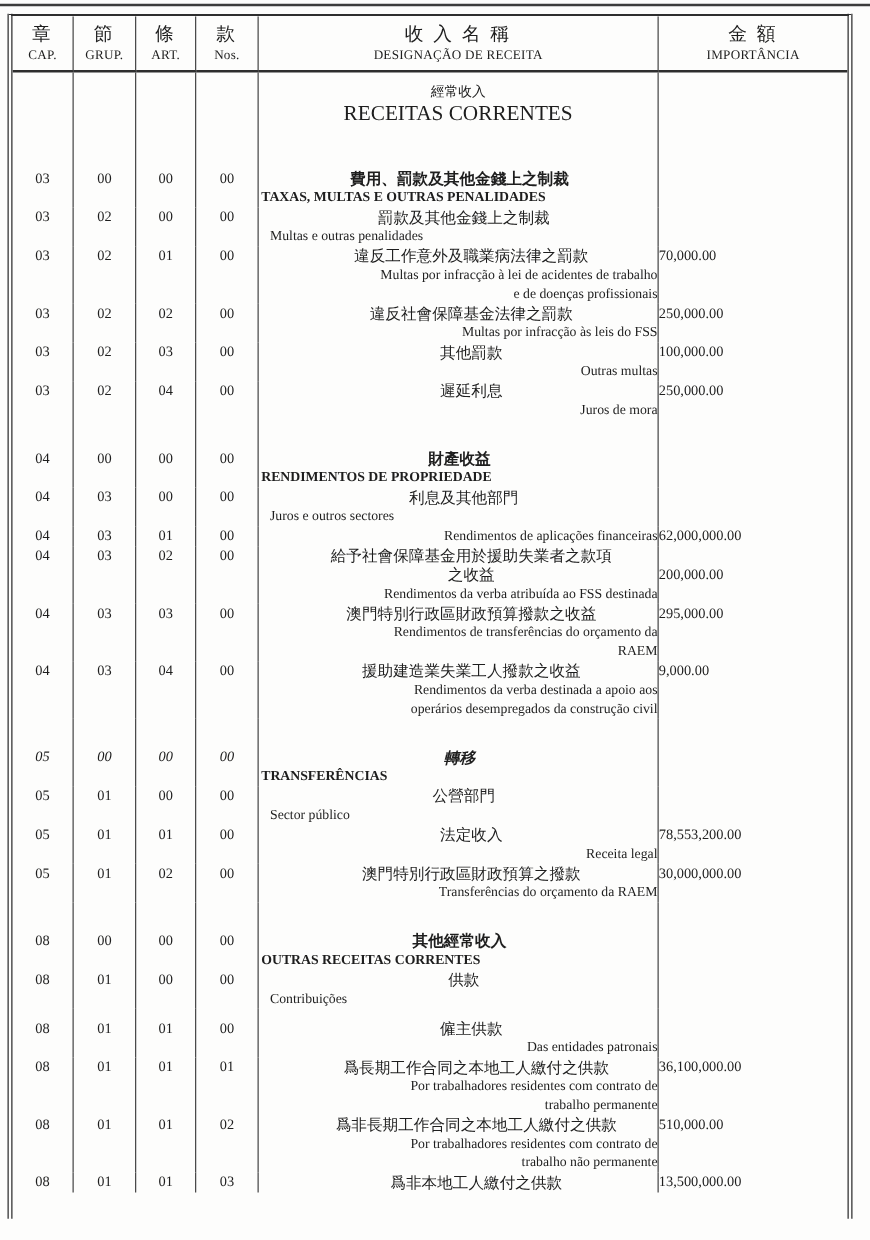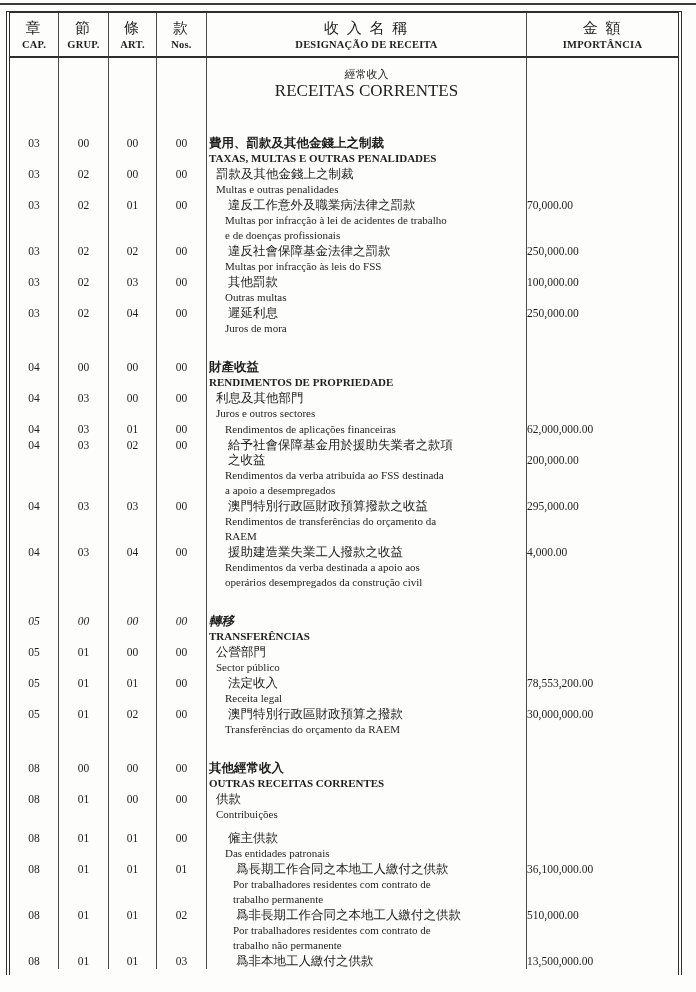--- a/index.html
+++ b/index.html
@@ -39,50 +39,50 @@
   .c { border-right: 1px solid #4a4a4a; box-sizing: border-box; }
   .c:last-child { border-right: none; }
 
   
   .thead .c {
     border-bottom: 2px solid #2e2e2e;
     text-align: center;
     padding: 5px 0 4px 0;
   }
   .h-zh { font-size: 15px; line-height: 20px; letter-spacing: 2px; }
-  .h-pt { font-size: 10.5px; line-height: 14px; font-weight: bold; letter-spacing: 0.2px; }
+  .h-pt { font-size: 10.5px; line-height: 14px; font-weight: normal; letter-spacing: 0.2px; }
 
   
   .section-row .c { padding-bottom: 0; }
   .section-title { text-align: center; padding: 8px 0 13px 0; }
   .st-zh { font-size: 11px; line-height: 17px; }
   .st-pt { font-size: 17px; line-height: 16px; font-weight: normal; }
 
   
   .entry .code {
     text-align: center;
     font-size: 11.5px;
     line-height: 15px;
     padding-top: 1px;
   }
   .entry .desc { padding-top: 1px; }
-  .zh-line { font-size: 12.5px; line-height: 15px; white-space: nowrap; }
+  .zh-line { font-size: 12.5px; line-height: 15px; white-space: nowrap; text-align: center; }
   .pt-line { font-size: 11px; line-height: 15px; white-space: nowrap; }
   .entry .amount {
     padding: 1px 5px 0 0;
     font-size: 11.5px;
     line-height: 15px;
   }
   .amt-text.line2 { margin-top: 15px; }
 
   .lvl1 .desc { padding-left: 2px; }
   .lvl2 .desc { padding-left: 9px; }
   .lvl3 .desc { padding-left: 21px; }
   .lvl4 .desc { padding-left: 29px; }
-  .lvl3 .pt-line, .lvl4 .pt-line { margin-left: -3px; }
+  .lvl3 .pt-line, .lvl4 .pt-line { margin-left: -3px; text-align: right; }
 
   .bold .zh-line, .bold .pt-line { font-weight: bold; }
   .it .code, .it .zh-line { font-style: italic; }
 
   .gap-large > .c { padding-top: 24px; }
   .gap-small > .c { padding-top: 9px; }
 </style>
 </head>
 <body>
 
@@ -243,21 +243,20 @@
         </div>
         <div class="grid-row entry lvl3">
           <div class="c code">04</div>
           <div class="c code">03</div>
           <div class="c code">02</div>
           <div class="c code">00</div>
           <div class="c desc">
             <div class="zh-line">給予社會保障基金用於援助失業者之款項</div>
             <div class="zh-line">之收益</div>
             <div class="pt-line">Rendimentos da verba atribuída ao FSS destinada</div>
-            <div class="pt-line">a apoio a desempregados</div>
           </div>
           <div class="c amount">
             <div class="amt-text line2">200,000.00</div>
           </div>
         </div>
         <div class="grid-row entry lvl3">
           <div class="c code">04</div>
           <div class="c code">03</div>
           <div class="c code">03</div>
           <div class="c code">00</div>
@@ -274,21 +273,21 @@
           <div class="c code">04</div>
           <div class="c code">03</div>
           <div class="c code">04</div>
           <div class="c code">00</div>
           <div class="c desc">
             <div class="zh-line">援助建造業失業工人撥款之收益</div>
             <div class="pt-line">Rendimentos da verba destinada a apoio aos</div>
             <div class="pt-line">operários desempregados da construção civil</div>
           </div>
           <div class="c amount">
-            <div class="amt-text">4,000.00</div>
+            <div class="amt-text">9,000.00</div>
           </div>
         </div>
         <div class="grid-row entry lvl1 bold it gap-large">
           <div class="c code">05</div>
           <div class="c code">00</div>
           <div class="c code">00</div>
           <div class="c code">00</div>
           <div class="c desc">
             <div class="zh-line">轉移</div>
             <div class="pt-line">TRANSFERÊNCIAS</div>

